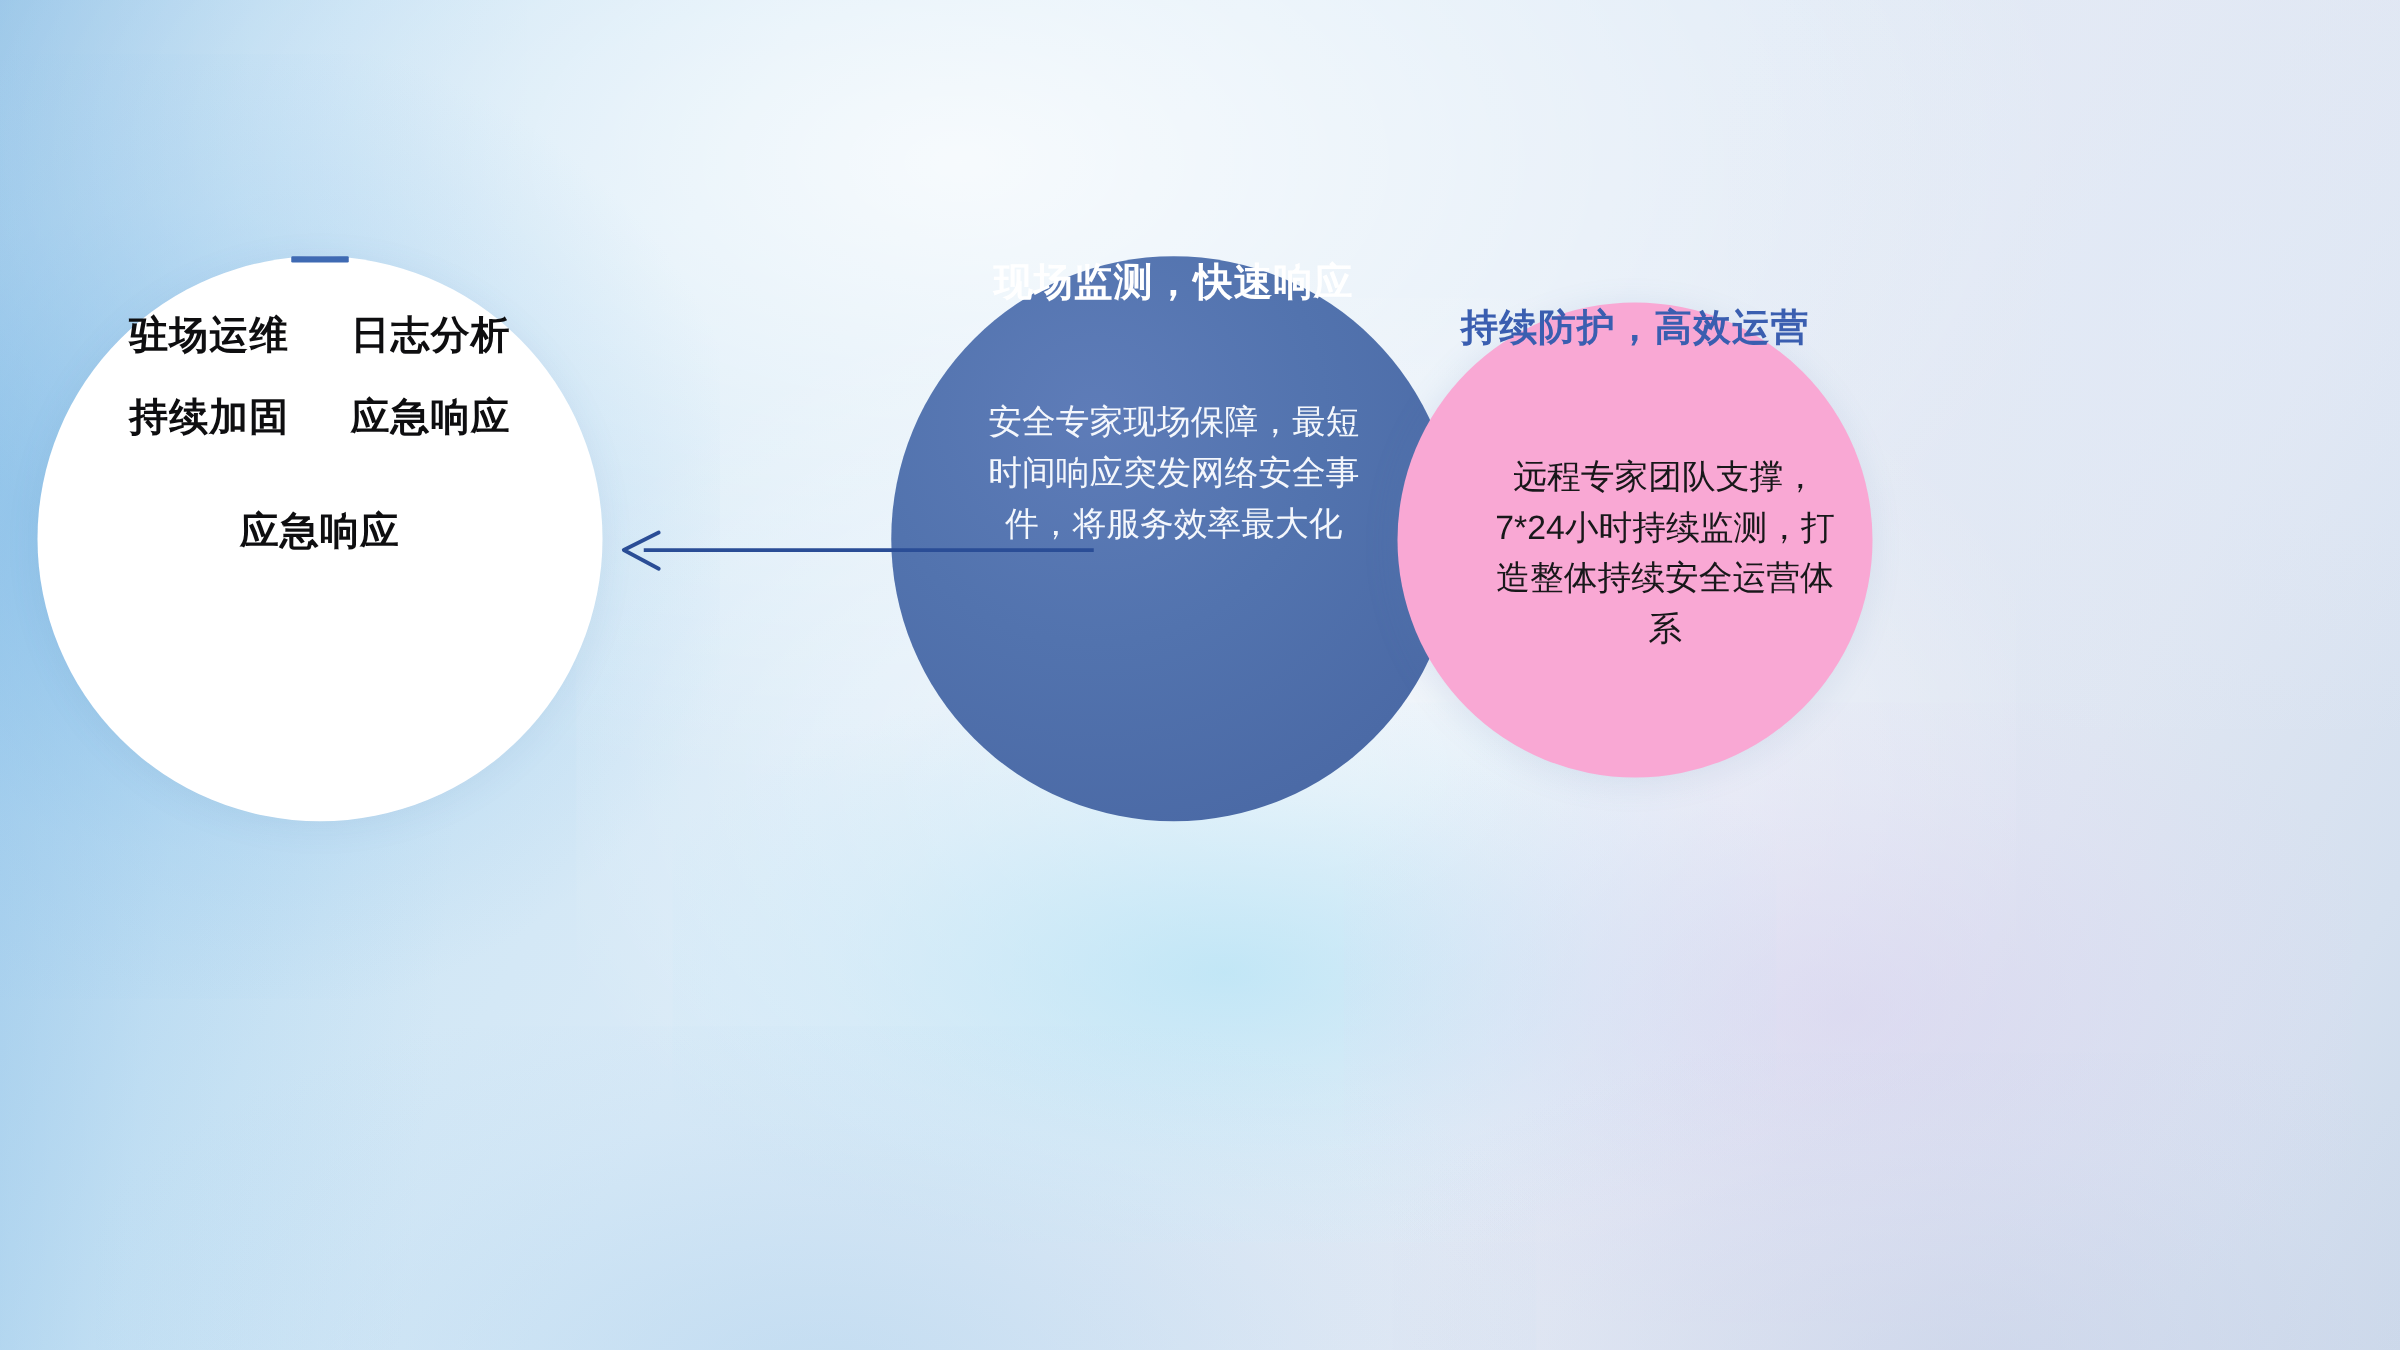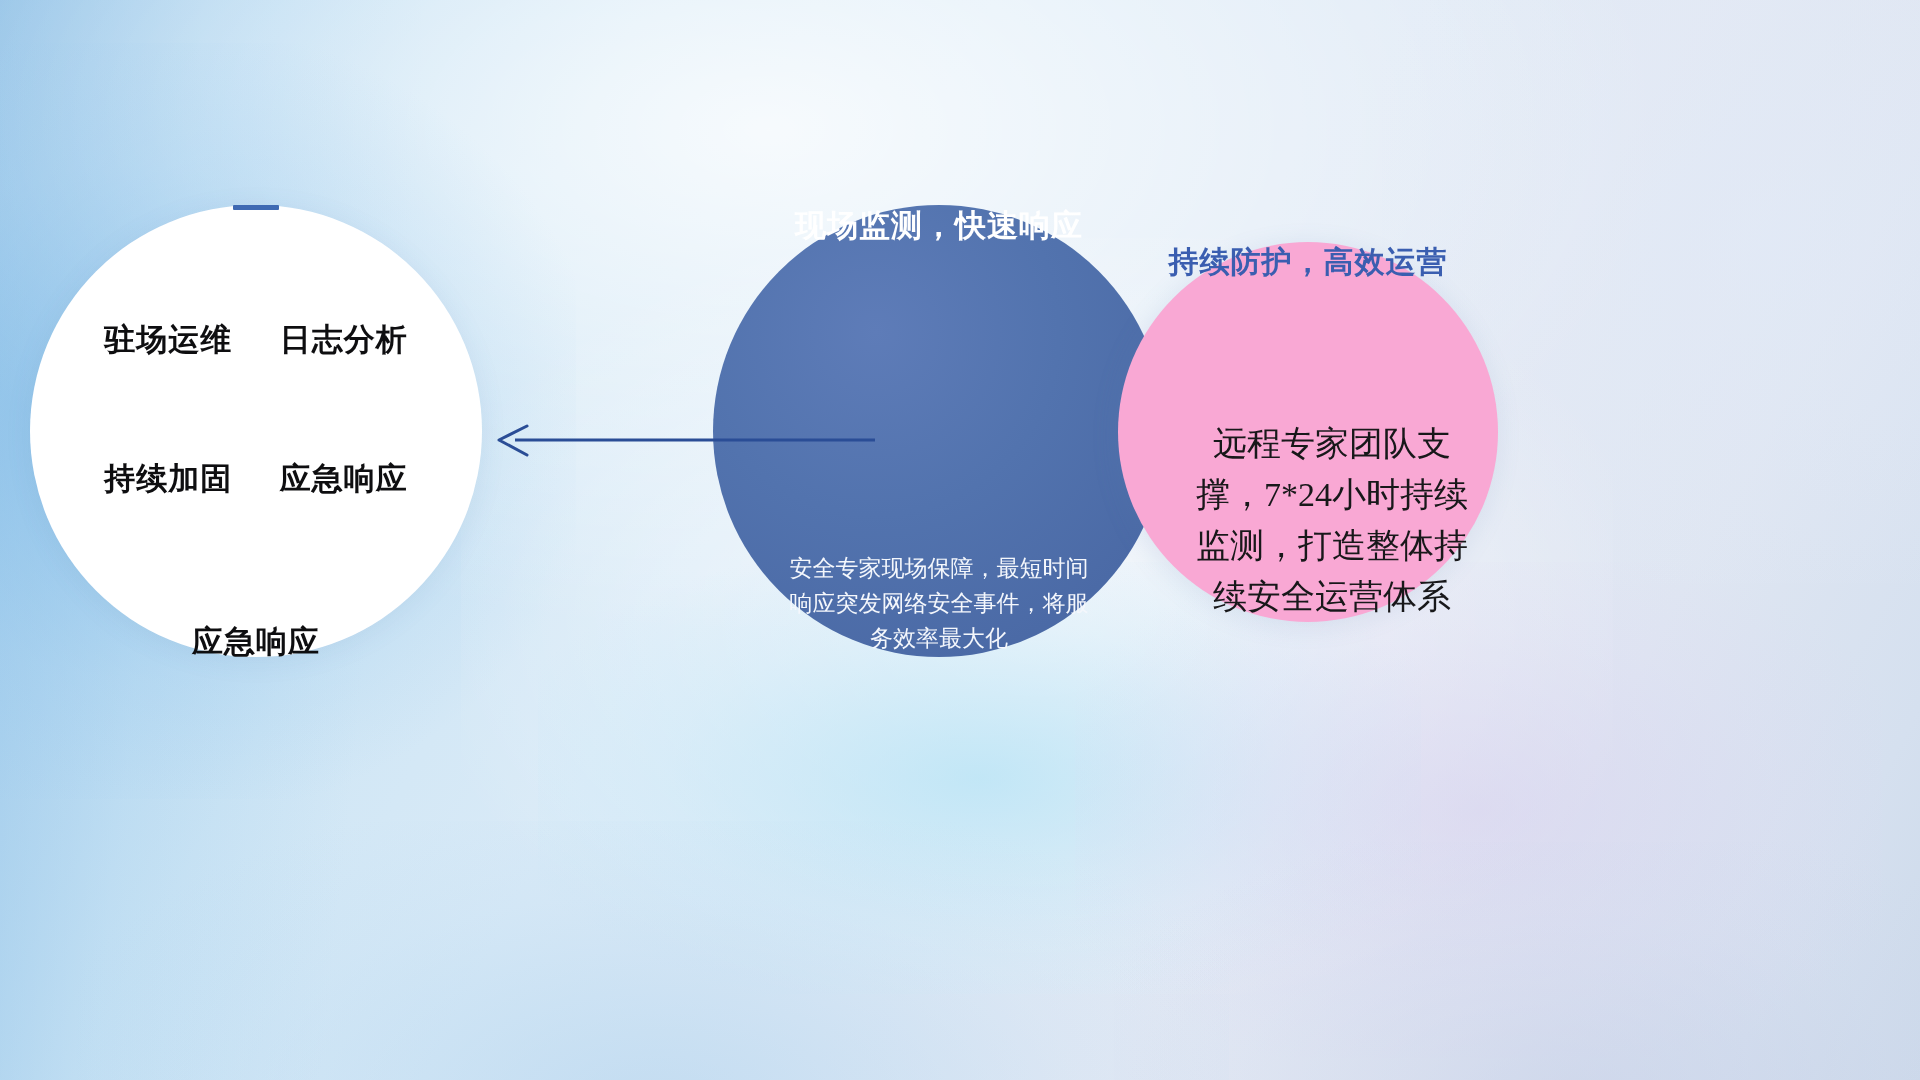--- a/index.html
+++ b/index.html
@@ -67,23 +67,22 @@
 
   
   #stage { position:absolute; inset:0; }
 
   .circle {
     position:absolute;
     border-radius:50%;
     display:flex;
     flex-direction:column;
     align-items:center;
-    justify-content:space-between;
+    justify-content:flex-start;
     text-align:center;
-    font-family:Liberation Serif, serif;
   }
 
   
   #circle-left {
     left:30px; top:205px;
     width:452px; height:452px;
     background:#ffffff;
     box-shadow: 0 4px 26px rgba(90,130,180,0.10);
     z-index:3;
   }
@@ -114,21 +113,21 @@
   }
   #blue-title {
     font-size:31px;
     font-weight:bold;
     color:#ffffff;
     letter-spacing:1px;
     margin-bottom:70px;
     white-space:nowrap;
   }
   #blue-body {
-    font-size:23px;
+    font-size:27px;
     color:#f4f7fc;
     line-height:1.52;
     max-width:310px;
   }
 
   
   #circle-right {
     left:1118px; top:242px;
     width:380px; height:380px;
     background:#f9a8d4;
@@ -139,21 +138,21 @@
   }
   #right-title {
     font-size:30px;
     font-weight:bold;
     color:#3a5eb0;
     letter-spacing:1px;
     margin-bottom:54px;
     white-space:nowrap;
   }
   #right-body {
-    font-size:34px;
+    font-size:27px;
     color:#18181a;
     line-height:1.5;
     max-width:330px;
     margin-left:48px;
   }
 
   
   #arrow-connector {
     position:absolute;
     left:487px; top:408px;

